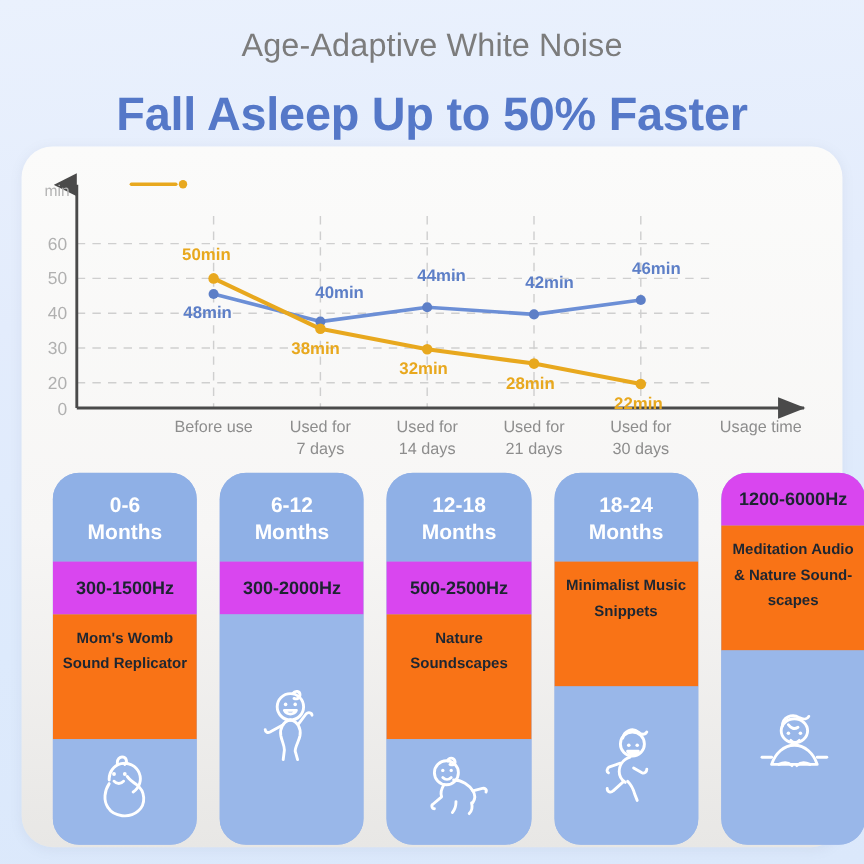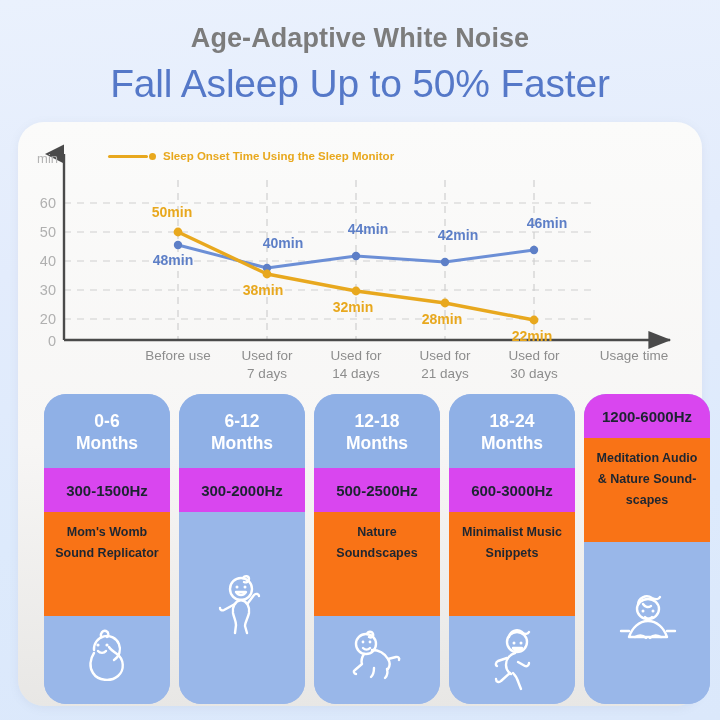--- a/index.html
+++ b/index.html
@@ -8,32 +8,32 @@
     font-family: "Liberation Sans", sans-serif;
     background: linear-gradient(175deg, #eaf1fd 0%, #e3ecfc 35%, #ddeafc 70%, #dbe8fb 100%);
     position: relative;
     overflow: hidden;
   }
 
   
   .header { text-align: center; padding-top: 18px; }
   .kicker {
     font-size: 27px;
-    font-weight: 700;
+    font-weight: 400;
     color: #7c7c7c;
     letter-spacing: .1px;
     line-height: 40px;
   }
   .headline {
     font-size: 39px;
-    font-weight: 400;
+    font-weight: 700;
     color: #5578c8;
     line-height: 48px;
     letter-spacing: -.2px;
-    margin-top: 2px;
+    margin-top: 14px;
   }
 
   
   .panel {
     position: absolute;
     left: 18px;
     top: 122px;
     width: 684px;
     height: 584px;
     background: linear-gradient(180deg, #fbfbfa 0%, #f7f6f5 55%, #e8e7e5 100%);
@@ -55,21 +55,21 @@
   .lg-blue .legend-line, .lg-blue .legend-dot { background: #6c8fd6; }
   .lg-blue .legend-text { color: #5d7fc7; }
 
   
   .cards {
     position: absolute;
     left: 13px;
     top: 272px;
     width: 690px;
     display: flex;
-    gap: 9px;
+    gap: 19px;
     padding-left: 13px;
   }
   .card {
     width: 126px;
     border-radius: 22px;
     overflow: hidden;
     display: flex;
     flex-direction: column;
     background: #9cb7e8;
   }
@@ -129,21 +129,20 @@
 </div>
 
 <div class="panel">
 
   <div class="chart-wrap">
 
     <div class="legend">
       <div class="legend-item lg-orange">
         <span class="legend-line"></span>
         <span class="legend-dot"></span>
-        <span class="legend-text">Sleep Onset Time Using the Sleep Monitor</span>
       </div>
     </div>
 
     <svg class="chart-svg" width="684" height="262">
       <defs>
         <marker id="arrow-up" markerWidth="9" markerHeight="9" refX="4.5" refY="8" orient="auto">
           <path d="M0.5,8 L4.5,0 L8.5,8 Z" fill="#4a4a4a"></path>
         </marker>
         <marker id="arrow-right" markerWidth="10" markerHeight="9" refX="9" refY="4.5" orient="auto">
           <path d="M0,0.8 L9.5,4.5 L0,8.2 Z" fill="#4a4a4a"></path>
@@ -297,21 +296,20 @@
           <path d="M45 45c1 4 0 7-2 9"></path>
         </svg>
       </div>
     </div>
 
     <div class="card">
       <div class="c-age">
         <span><span>18-24</span><br>
         <span>Months</span></span>
       </div>
-      <div class="c-freq">600-3000Hz</div>
       <div class="c-desc">
         <span><span>Minimalist Music</span><br>
         <span>Snippets</span></span>
       </div>
       <div class="c-icon">
         <svg width="70" height="72" viewBox="0 0 70 72" fill="none" stroke="#ffffff" stroke-width="2.4" stroke-linecap="round" stroke-linejoin="round">
           <path d="M30 18a10 10 0 1 1 20 0 10 10 0 0 1-20 0"></path>
           <path d="M32 13c1-6 8-9 13-5 3 3 6 2 7 0"></path>
           <circle cx="37" cy="19" r="1.5" fill="#fff" stroke="none"></circle>
           <circle cx="44" cy="19" r="1.5" fill="#fff" stroke="none"></circle>

